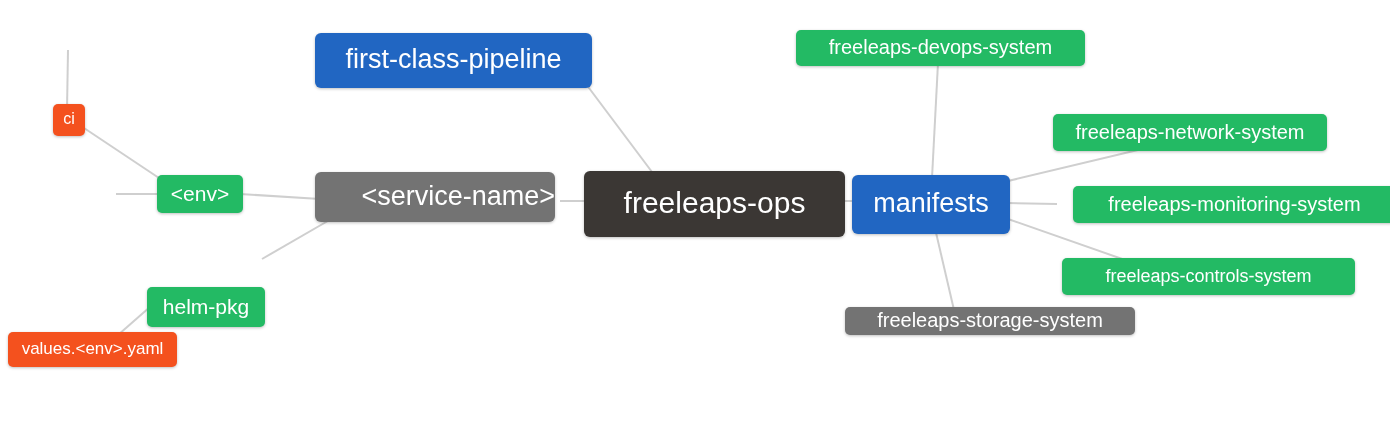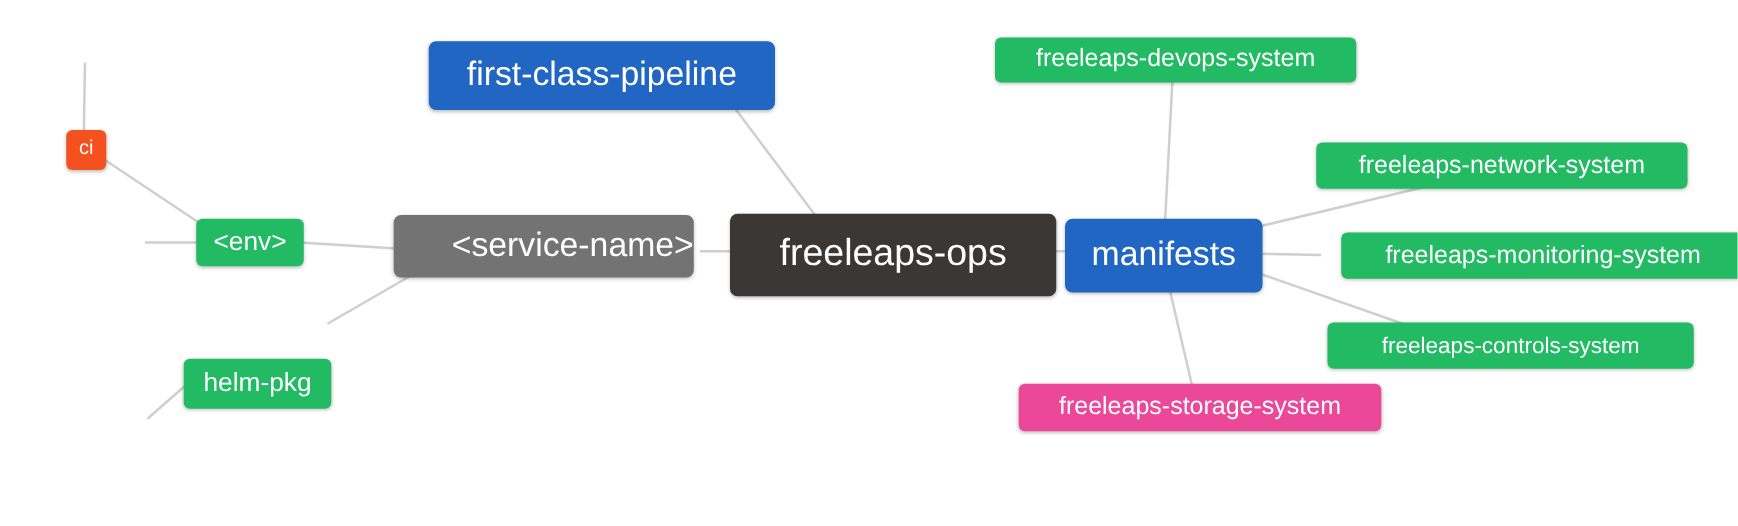--- a/index.html
+++ b/index.html
@@ -71,50 +71,53 @@
 
 
   <div class="node" style="left: 157px; top: 175px; width: 86px; height: 38px; font-size: 21px; background: rgb(35, 186, 100);">
     <span>&lt;env&gt;</span>
   </div>
 
   <div class="node" style="left: 147px; top: 255px; width: 118px; height: 40px; font-size: 21px; background: rgb(35, 186, 100); margin-top: 32px;">
     <span>helm-pkg</span>
   </div>
 
+  <div class="node" style="left: 8px; top: 332px; width: 169px; height: 35px; font-size: 17px; background: rgb(244, 81, 30);">
+    <span>values.&lt;env&gt;.yaml</span>
+  </div>
 
-  <div class="node lg" style="left: 315px; top: 33px; width: 277px; height: 55px; font-size: 27px; background: rgb(33, 102, 194); margin-left: 28px;">
+  <div class="node lg" style="left: 315px; top: 33px; width: 277px; height: 55px; font-size: 27px; background: rgb(33, 102, 194);">
     <span>first-class-pipeline</span>
   </div>
 
   <div class="node lg" style="left: 315px; top: 172px; width: 240px; height: 50px; font-size: 27px; background: #737373; justify-content: flex-end;">
     <span>&lt;service-name&gt;</span>
   </div>
 
   <div class="node lg" style="left: 584px; top: 171px; width: 261px; height: 66px; font-size: 30px; background: rgb(59, 55, 52);">
     <span>freeleaps-ops</span>
   </div>
 
   <div class="node lg" style="left: 852px; top: 175px; width: 158px; height: 59px; font-size: 27px; background: rgb(33, 102, 194);">
     <span>manifests</span>
   </div>
 
   <div class="node" style="left: 796px; top: 30px; width: 289px; height: 36px; font-size: 20px; background: rgb(35, 186, 100);">
     <span>freeleaps-devops-system</span>
   </div>
 
-  <div class="node" style="left: 1053px; top: 114px; width: 297px; height: 37px; font-size: 20px; background: rgb(35, 186, 100);">
+  <div class="node" style="left: 1053px; top: 114px; width: 274px; height: 37px; font-size: 20px; background: rgb(35, 186, 100);">
     <span>freeleaps-network-system</span>
   </div>
 
   <div class="node" style="left: 1053px; top: 186px; width: 323px; height: 37px; font-size: 20px; background: rgb(35, 186, 100); margin-left: 20px;">
     <span>freeleaps-monitoring-system</span>
   </div>
 
   <div class="node" style="left: 1062px; top: 258px; width: 293px; height: 37px; font-size: 18px; background: rgb(35, 186, 100);">
     <span>freeleaps-controls-system</span>
   </div>
 
-  <div class="node" style="left: 815px; top: 307px; width: 290px; height: 38px; font-size: 20px; background: #ec4899;">
+  <div class="node" style="left: 845px; top: 307px; width: 290px; height: 28px; font-size: 20px; background: #737373;">
     <span>freeleaps-storage-system</span>
   </div>
 
 </div>
 
 </body></html>

